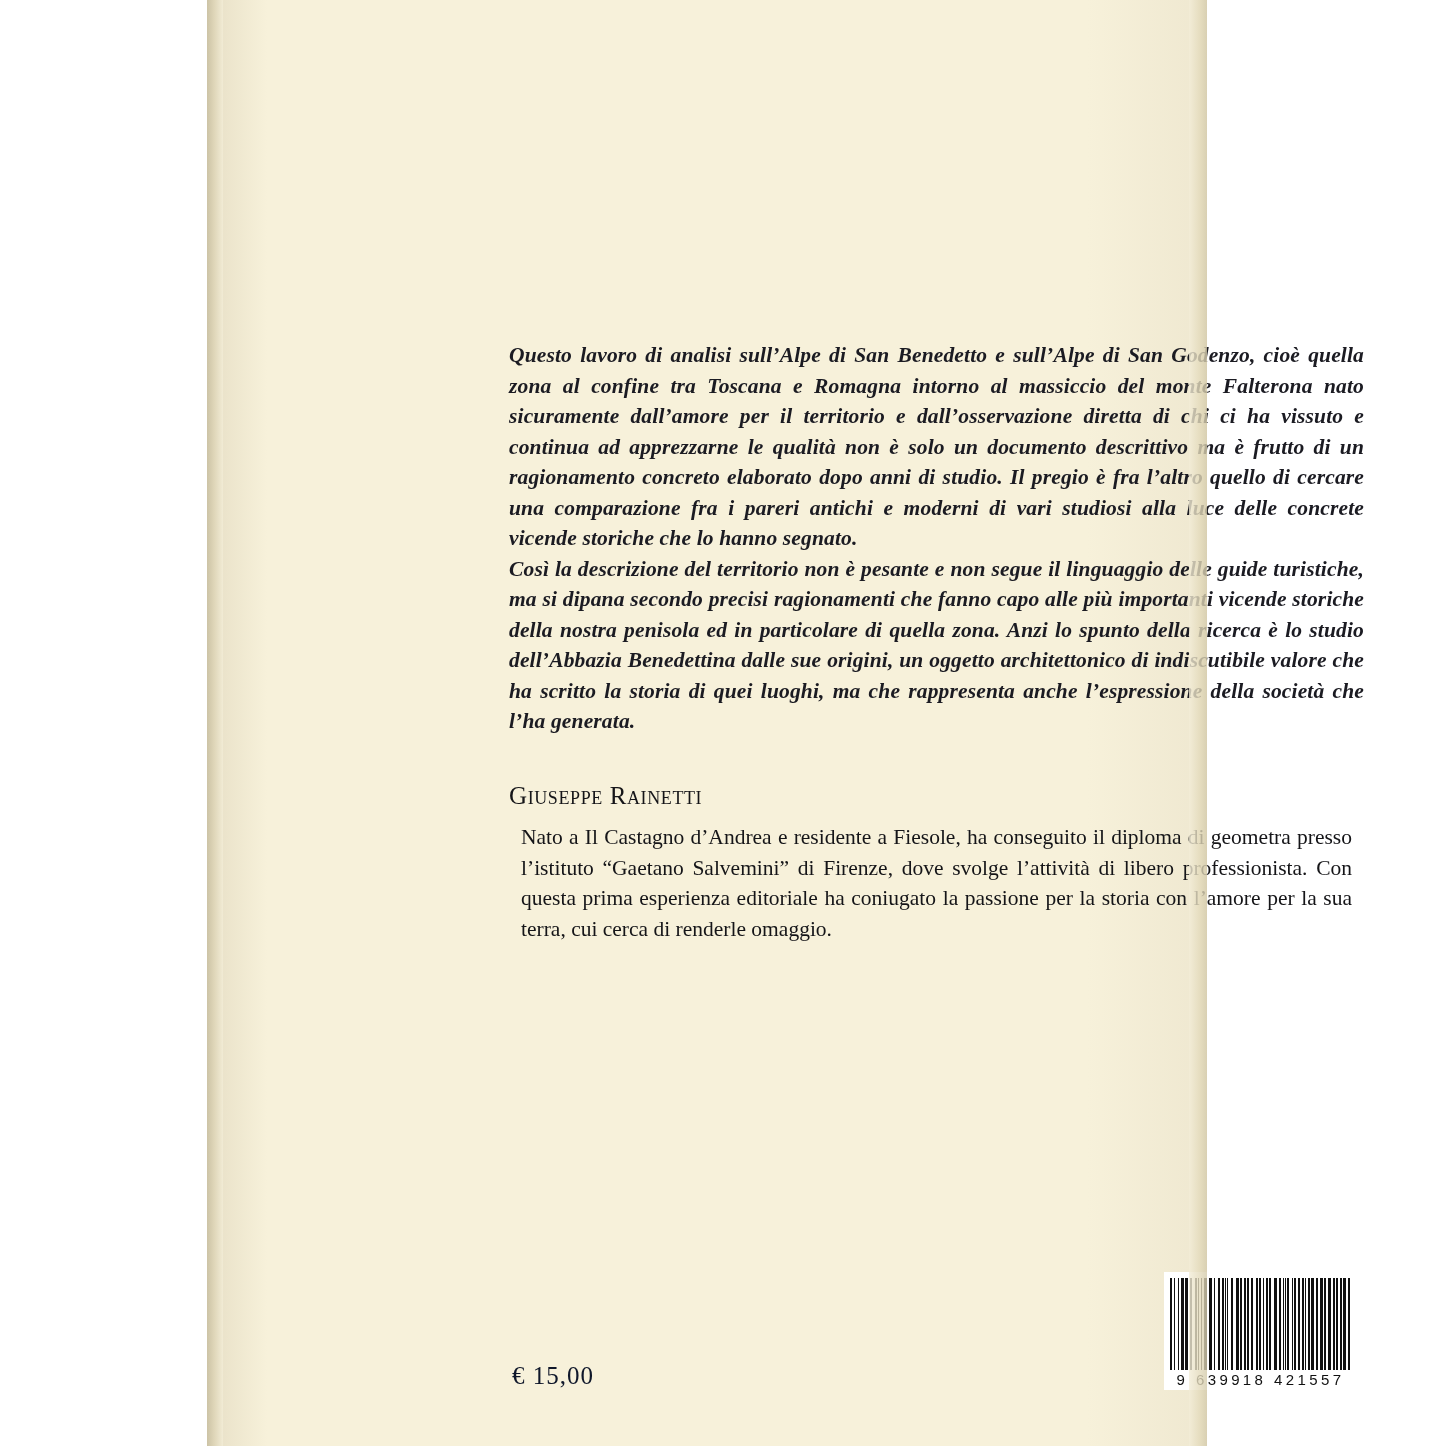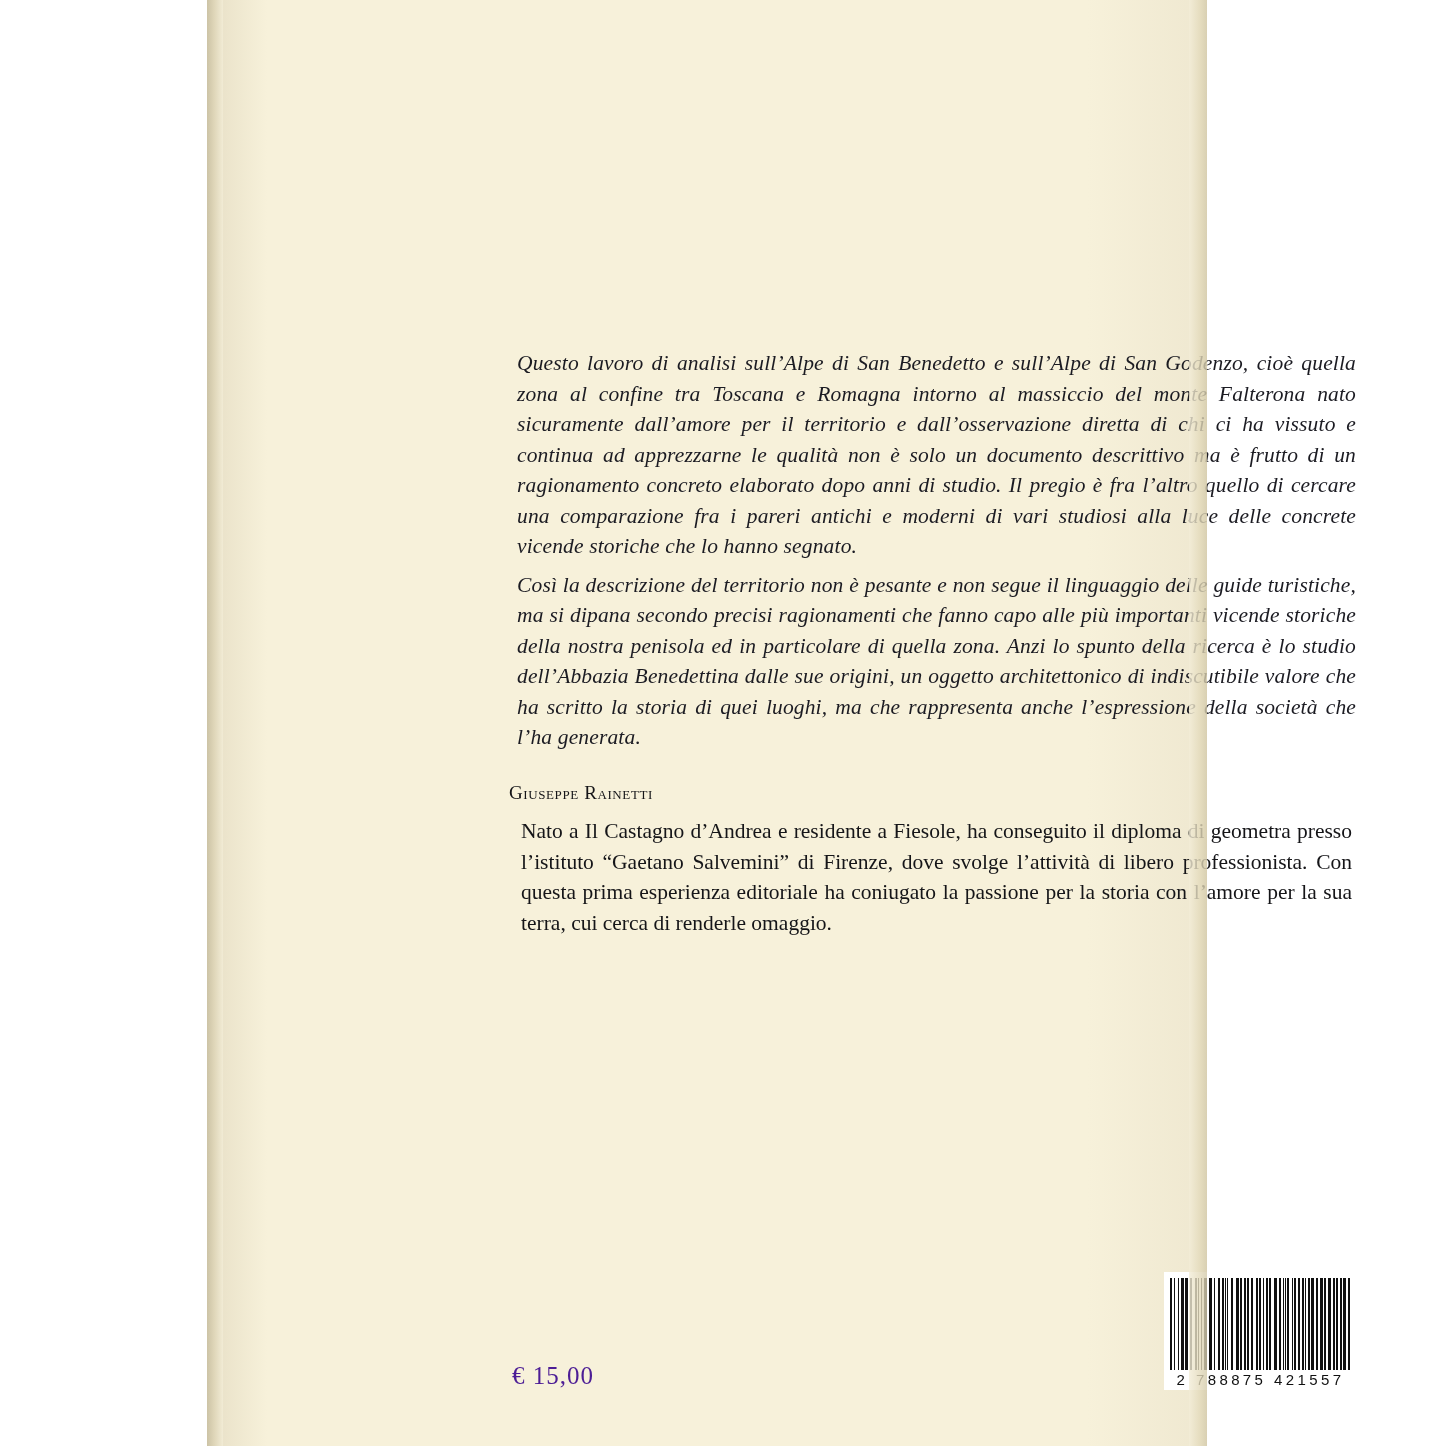--- a/index.html
+++ b/index.html
@@ -70,51 +70,52 @@
     top: 340px;
     width: 855px;
     color: #1b1b22;
     font-size: 21.5px;
     line-height: 30.5px;
     font-style: italic;
     text-align: justify;
     letter-spacing: .15px;
   }
   .blurb p {
-    margin: 8px;
+    margin: 0;
     text-indent: 0;
+    font-weight: bold;
   }
 
   .author-block {
     position: absolute;
     left: 302px;
     top: 782px;
     width: 855px;
     color: #151518;
   }
   .author-name {
-    font-size: 19px;
+    font-size: 25px;
     letter-spacing: .6px;
     margin-bottom: 2px;
     font-variant: small-caps;
     text-transform: none;
   }
   .author-bio {
     font-size: 21.5px;
     line-height: 30.5px;
     text-align: justify;
   }
   .author-bio p { margin: 12px; }
 
   .price {
     position: absolute;
     left: 305px;
     top: 1362px;
     font-size: 25px;
-    color: #4c1d95;
+    color: #0f172a;
     letter-spacing: 1px;
   }
 
   .barcode-wrap {
     position: absolute;
     left: 957px;
     top: 1272px;
     width: 193px;
     background: #ffffff;
     padding: 6px 6px 2px 6px;
@@ -254,21 +255,21 @@
           <i style="width: 1px; background: transparent;"></i>
           <i style="width: 2px;"></i>
           <i style="width: 2px; background: transparent;"></i>
           <i style="width: 3px;"></i>
           <i style="width: 1px; background: transparent;"></i>
           <i style="width: 3px;"></i>
           <i style="width: 2px; background: transparent;"></i>
           <i style="width: 2px;"></i>
           <i style="width: 1px; background: transparent;"></i>
         </div>
-      <div class="barcode-digits">2 788875 421557</div>
+      <div class="barcode-digits">9 639918 421557</div>
     </div>
 
   </div>
 
   <div class="spine-edge"></div>
   <div class="right-edge"></div>
 
 </div>
 
 </body></html>

